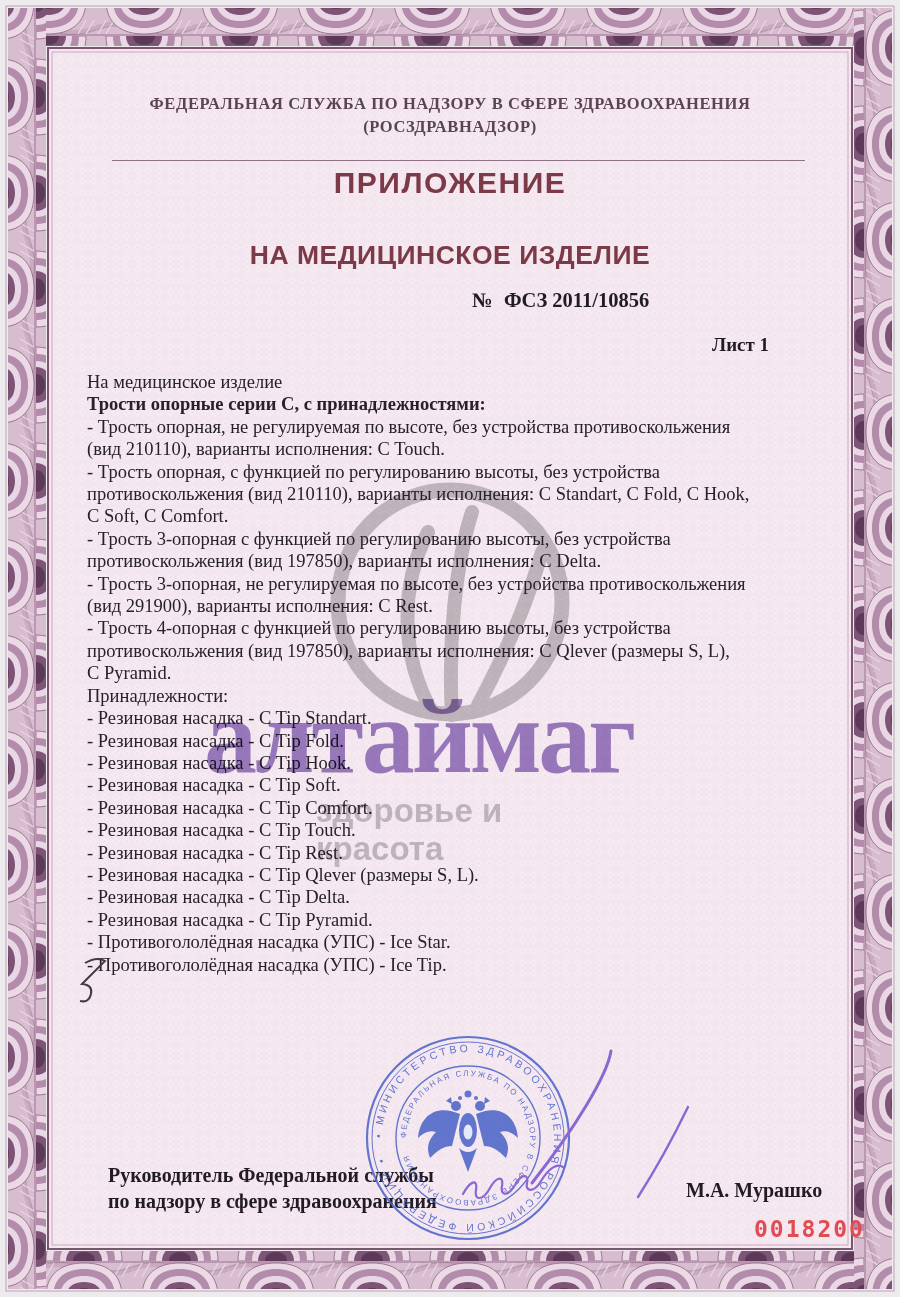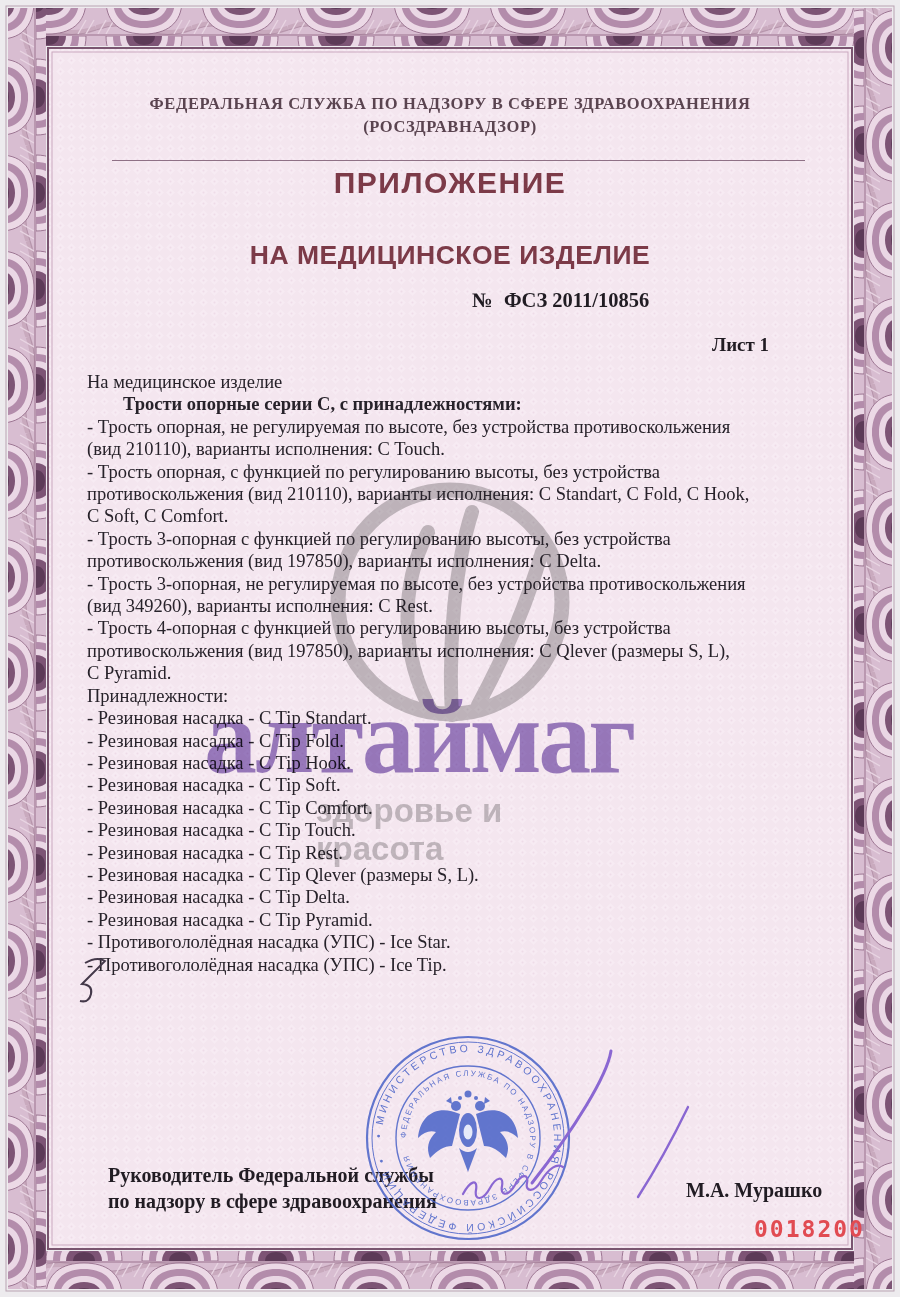--- a/index.html
+++ b/index.html
@@ -9,21 +9,21 @@
   .center{text-align:center;}
   .org-line{left:48px;width:804px;color:#5a4450;font-weight:bold;font-size:16.5px;letter-spacing:.6px;}
   .divider{left:112px;top:160px;width:693px;height:1px;background:#8f7186;}
   .title-line{left:48px;width:804px;color:#7c3a48;font-family:"Liberation Sans",sans-serif;font-weight:bold;}
   .t1{top:166px;font-size:30px;letter-spacing:1.5px;}
   .t2{top:205px;font-size:26.5px;letter-spacing:.5px;}
   .t3{top:240px;font-size:26.5px;letter-spacing:.5px;}
   .date-item{color:#211c23;font-weight:bold;font-size:20.5px;}
   .sheet{left:712px;top:311px;width:90px;color:#211c23;font-weight:bold;font-size:19px;margin-top:23px;}
   .body-block{left:87px;top:371px;width:742px;color:#27222a;font-size:18.5px;line-height:22.4px;}
-  .body-block .b{font-weight:bold;margin-left:36px;}
+  .body-block .b{font-weight:bold;}
   .wm-brand{left:204px;top:676px;width:520px;font-family:Liberation Serif, serif;font-weight:bold;
             font-size:106px;letter-spacing:-3px;color:#4c1d95;opacity:.55;mix-blend-mode:multiply;}
   .wm-tag{left:316px;top:792px;width:320px;font-family:"Liberation Sans",sans-serif;font-weight:bold;
           font-size:33px;color:#979797;opacity:.55;mix-blend-mode:multiply;}
   .wm-logo{mix-blend-mode:multiply;}
   .foot-title{left:92px;width:420px;color:#211c23;font-weight:bold;font-size:20px;line-height:25.5px;margin-left:16px;}
   .ft1{top:1163px;} .ft2{top:1189px;}
   .signer-name{left:686px;top:1179px;width:170px;color:#211c23;font-weight:bold;font-size:20px;}
   .serial{left:754px;top:1216px;width:140px;color:#e14b52;font-family:"DejaVu Sans Mono",monospace;
           font-weight:bold;font-size:23px;letter-spacing:2px;}
@@ -94,21 +94,21 @@
     <div>На медицинское изделие</div>
     <div class="b">Трости опорные серии С, с принадлежностями:</div>
     <div>- Трость опорная, не регулируемая по высоте, без устройства противоскольжения</div>
     <div>(вид 210110), варианты исполнения: C Touch.</div>
     <div>- Трость опорная, с функцией по регулированию высоты, без устройства</div>
     <div>противоскольжения (вид 210110), варианты исполнения: C Standart, C Fold, C Hook,</div>
     <div>C Soft, C Comfort.</div>
     <div>- Трость 3-опорная с функцией по регулированию высоты, без устройства</div>
     <div>противоскольжения (вид 197850), варианты исполнения: C Delta.</div>
     <div>- Трость 3-опорная, не регулируемая по высоте, без устройства противоскольжения</div>
-    <div>(вид 349260), варианты исполнения: C Rest.</div>
+    <div>(вид 291900), варианты исполнения: C Rest.</div>
     <div>- Трость 4-опорная с функцией по регулированию высоты, без устройства</div>
     <div>противоскольжения (вид 197850), варианты исполнения: C Qlever (размеры S, L),</div>
     <div>C Pyramid.</div>
     <div>Принадлежности:</div>
     <div>- Резиновая насадка - C Tip Standart.</div>
     <div>- Резиновая насадка - C Tip Fold.</div>
     <div>- Резиновая насадка - C Tip Hook.</div>
     <div>- Резиновая насадка - C Tip Soft.</div>
     <div>- Резиновая насадка - C Tip Comfort.</div>
     <div>- Резиновая насадка - C Tip Touch.</div>

